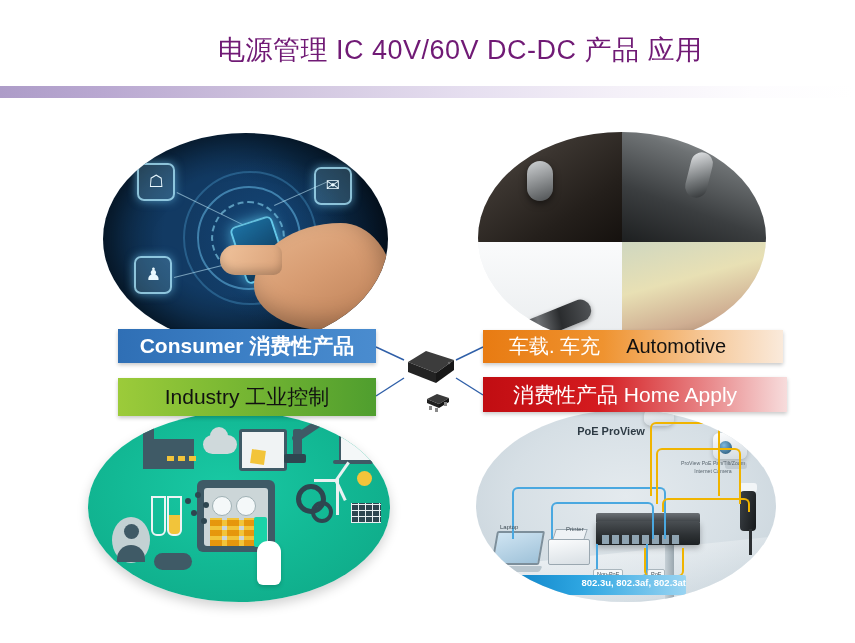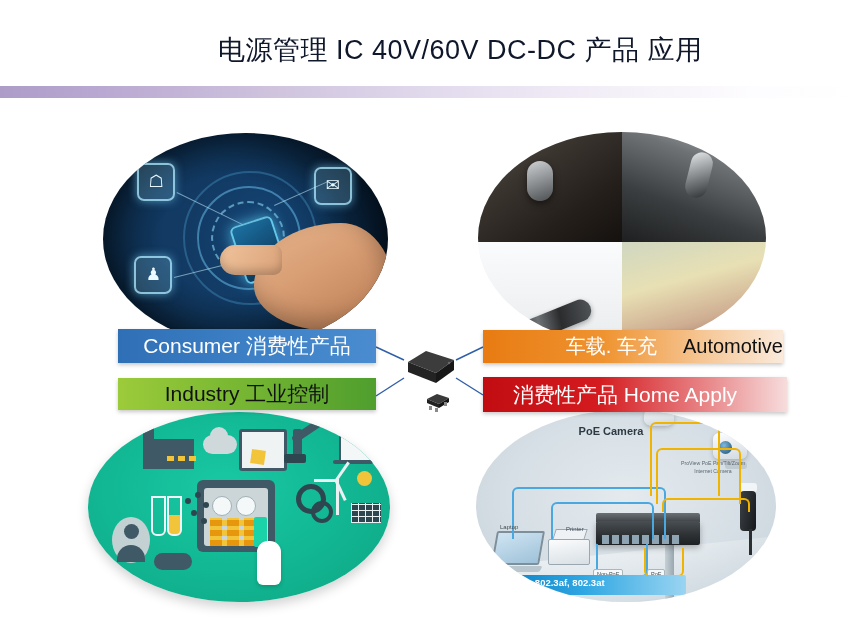--- a/index.html
+++ b/index.html
@@ -5,21 +5,21 @@
   html,body{margin:0;padding:0;background:#fff;}
   body{width:855px;height:643px;overflow:hidden;
        font-family:"Liberation Sans","DejaVu Sans",sans-serif;}
   .slide{position:relative;width:855px;height:643px;background:#fff;overflow:hidden;}
 
   
   .header{position:absolute;left:0;top:0;width:855px;height:88px;}
   .logo{position:absolute;left:26px;top:24px;width:180px;height:52px;}
   .logo svg{display:block;}
   .title{position:absolute;left:218px;top:32px;
-         font-size:27px;color:#0f172a;letter-spacing:.5px;white-space:nowrap;}
+         font-size:27px;color:#701a75;letter-spacing:.5px;white-space:nowrap;}
   .gradbar{position:absolute;left:0;top:86px;width:855px;height:12px;
            background:linear-gradient(90deg,#ad9cc8 0%,#b9a8d1 12%,#cfc3de 32%,#e6dff0 55%,#f4f0f8 72%,#fdfcfe 88%,#ffffff 100%);}
 
   
   .quad{position:absolute;overflow:hidden;}
 
   
   .consumer-img{left:103px;top:133px;width:285px;height:212px;
     border-radius:50%/50%;
     background:
@@ -157,47 +157,47 @@
   .bulletarm{position:absolute;left:91%;top:62%;width:3px;height:26px;background:#2b2f32;}
   .camlabel{position:absolute;left:60%;top:26%;width:38%;text-align:center;
     font-size:5.2px;color:#5a666f;line-height:1.5;}
   .wire{position:absolute;border:2px solid;border-bottom:none;background:transparent;}
   .wb{border-color:#4aa8e0;}
   .wy{border-color:#f0b400;}
   .tag{position:absolute;font-size:5.5px;color:#3d4a53;background:#f6f8f9;
     border:1px solid #aab6bd;border-radius:2px;padding:1px 3px;white-space:nowrap;}
   .stdbar{position:absolute;left:8%;top:86%;width:62%;height:20px;border-radius:2px;
     background:linear-gradient(90deg,#0b7fc4 0%,#2fa7e2 45%,#9ad4f2 100%);
-    color:#fff;font-size:9.5px;font-weight:bold;line-height:16px;text-align:left;
+    color:#fff;font-size:9.5px;font-weight:bold;line-height:16px;text-align:right;
     overflow:hidden;}
   .floor{position:absolute;left:0;top:74%;width:100%;height:26%;
     background:linear-gradient(170deg,rgba(255,255,255,.55),rgba(200,212,220,.25));
     transform:skewY(-6deg);}
   .pole{position:absolute;left:63%;top:62%;width:9px;height:38%;
     background:linear-gradient(90deg,#c6d0d6,#9aa7af);}
 
   
   .chip-big{position:absolute;left:404px;top:348px;width:52px;height:40px;}
   .chip-sm{position:absolute;left:424px;top:392px;width:28px;height:20px;}
 
   
   .lines{position:absolute;left:0;top:0;width:855px;height:643px;pointer-events:none;}
 
   
   .banner{position:absolute;display:flex;align-items:center;white-space:nowrap;
           box-shadow:0 2px 4px rgba(0,0,0,.22);}
   .b-consumer{left:118px;top:329px;width:258px;height:34px;
     background:linear-gradient(90deg,#2f6fb5 0%,#3b7ec4 45%,#4a8ccf 100%);
-    color:#fff;font-size:21px;justify-content:center;}
-  .b-industry{left:118px;top:378px;width:258px;height:32px;
+    color:#fff;font-size:21px;justify-content:center;font-weight:bold;}
+  .b-industry{left:118px;top:378px;width:258px;height:38px;
     background:linear-gradient(90deg,#9ccb3a 0%,#7bb933 42%,#4f9e2e 100%);
     color:#111;font-size:21px;justify-content:center;}
   .b-auto{left:483px;top:330px;width:274px;height:33px;
     background:linear-gradient(90deg,#e87b12 0%,#ef9330 40%,#f6c99a 75%,#faeadb 100%);
-    color:#fff;font-size:20px;padding-left:26px;justify-content:flex-end;}
+    color:#fff;font-size:20px;padding-left:26px;}
   .b-auto .en{color:#111;}
   .b-home{left:483px;top:377px;width:274px;height:35px;
     background:linear-gradient(90deg,#c10d12 0%,#d41b1f 38%,#e98b8d 75%,#f7dcdc 100%);
     color:#fff;font-size:21px;padding-left:30px;}
 </style>
 </head>
 <body>
 
 <div class="slide">
 
@@ -282,21 +282,21 @@
     <div class="solar"></div>
     <div class="person"></div>
     <div class="phead"></div>
     <div class="pbody"></div>
     <div class="vr"></div>
   </div>
 
   <div class="quad poe-img">
     <div class="floor"></div>
     <div class="poe-title">
-      <div>PoE Camera</div>
+      <div>PoE ProView</div>
     </div>
 
     <div class="pole"></div>
 
     <div class="camdome"></div>
     <div class="ptz"></div>
     <div class="ptzlens"></div>
     <div class="ptzbase"></div>
     <div class="camlabel">
       <div>ProView PoE Pan/Tilt/Zoom</div>

